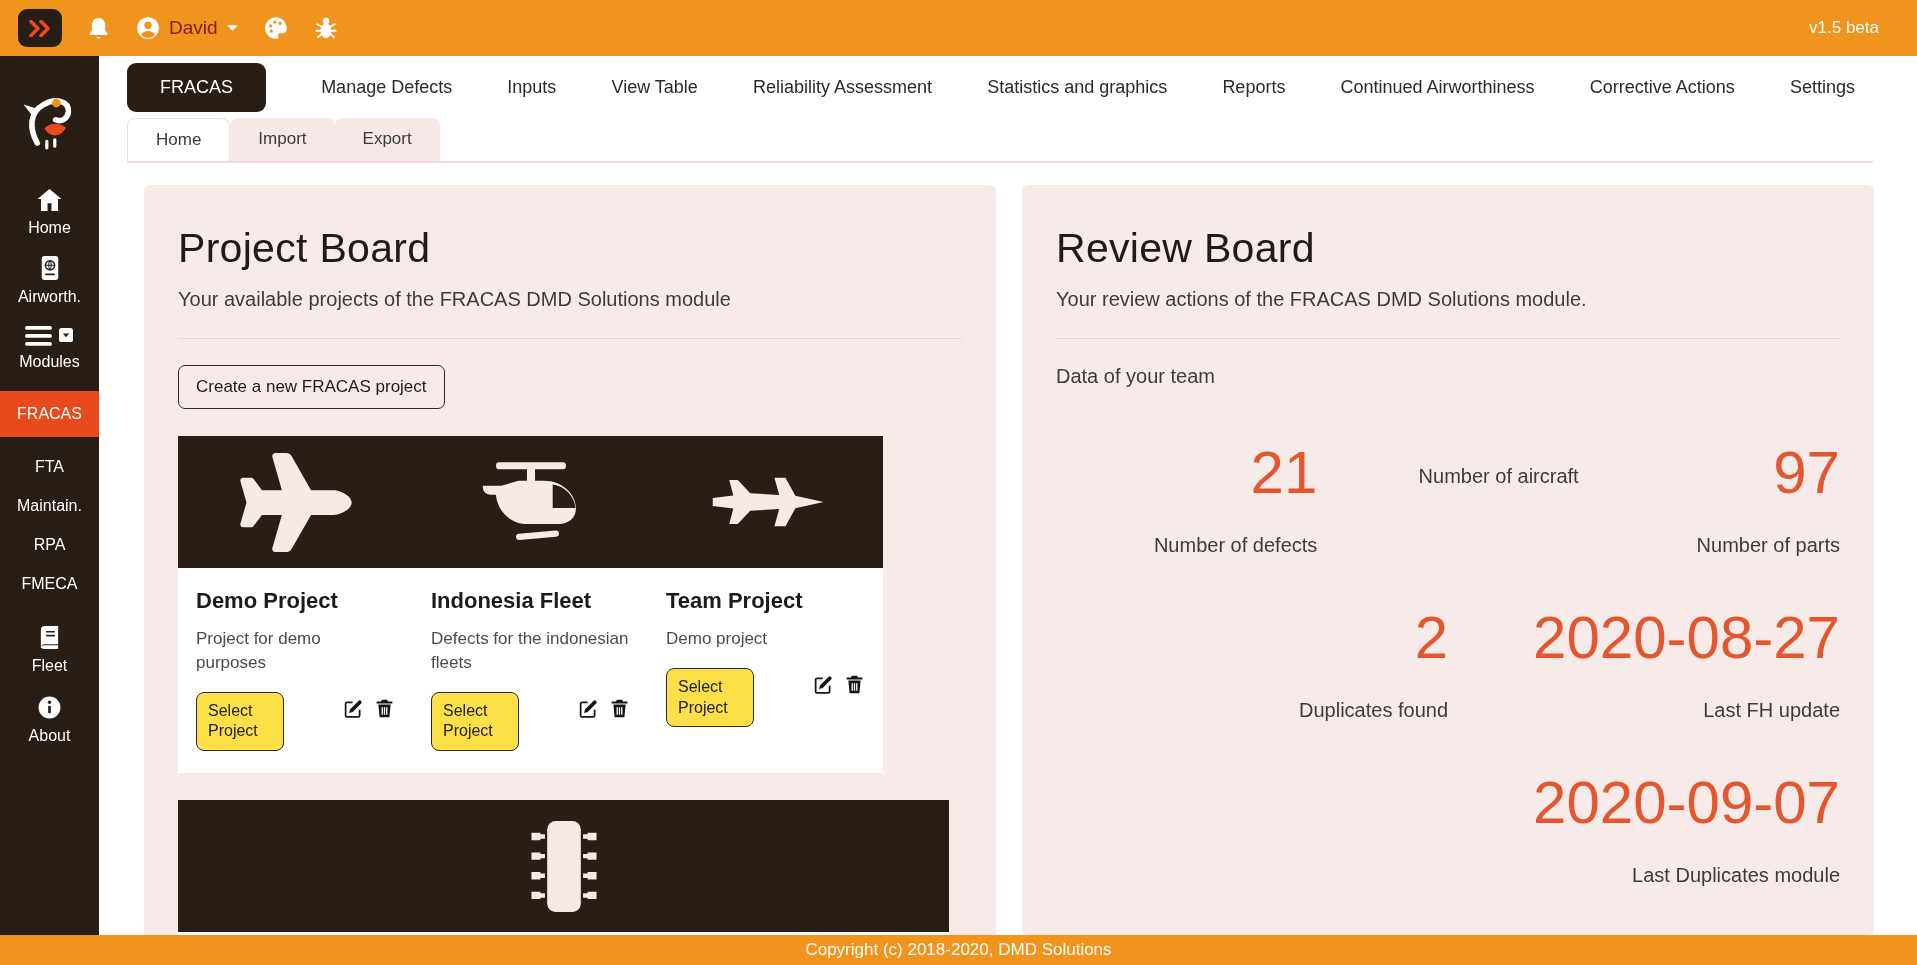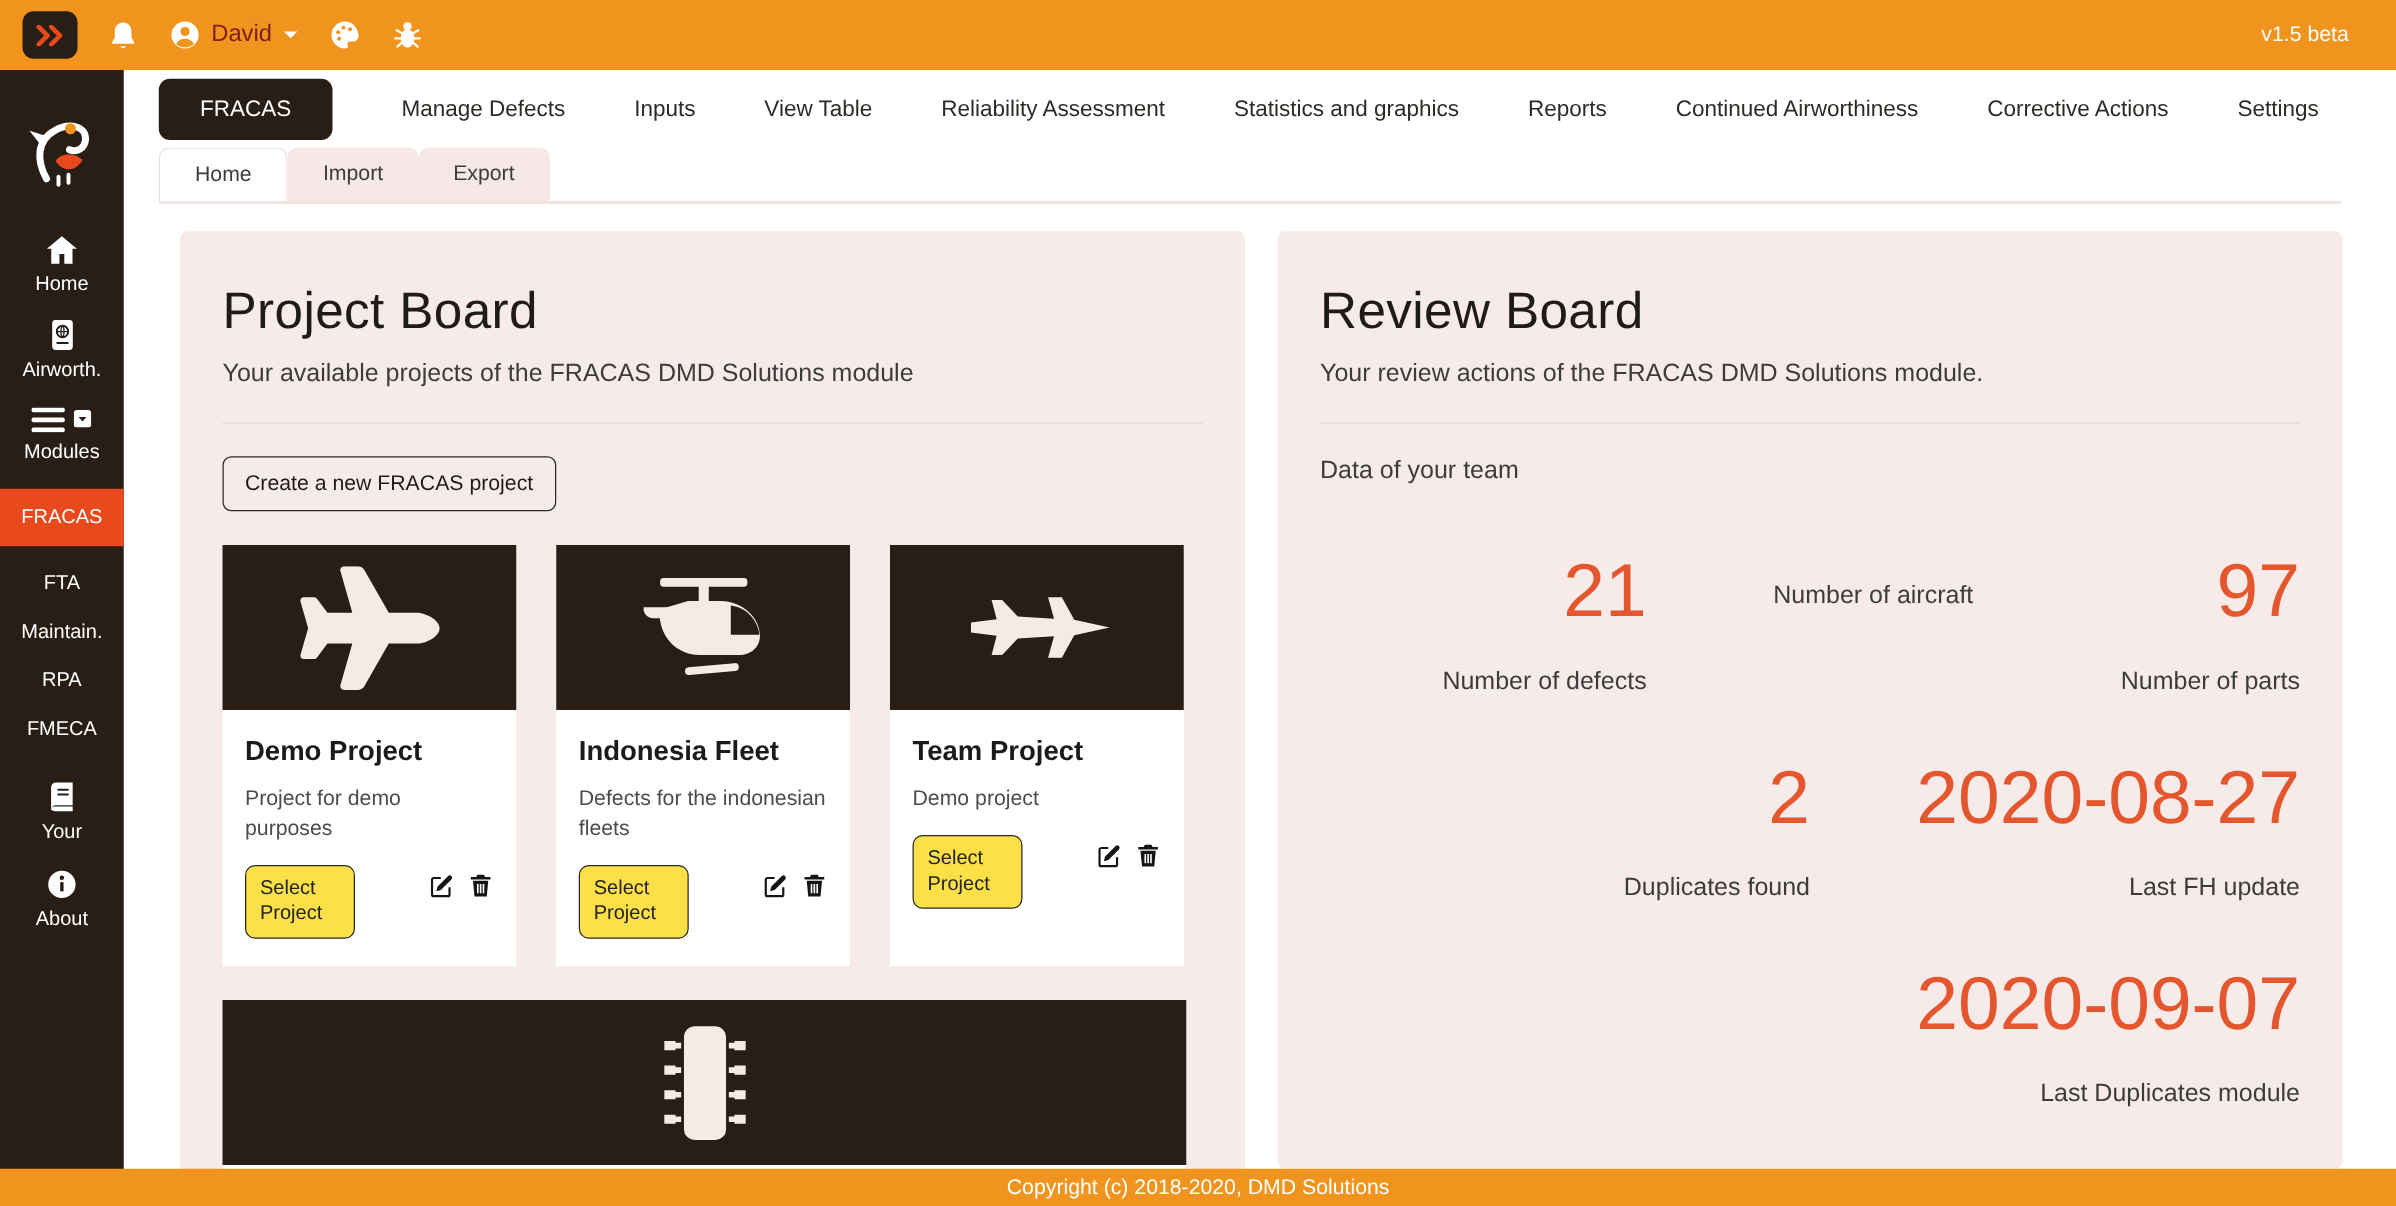--- a/index.html
+++ b/index.html
@@ -54,21 +54,21 @@
   .panel{position:absolute;top:129px;width:852px;background:var(--pink);border-radius:6px;padding:40px 34px 30px;}
   .panel-project{left:45px;height:990px;}
   .panel-review{left:923px;height:750px;}
   .panel-title{font-size:41px;color:#1f1b18;font-weight:500;letter-spacing:.3px;}
   .panel-sub{font-size:20px;color:#3c3c3c;margin-top:16px;}
   .panel-divider{border:none;border-top:1px solid var(--divider);margin:27px 0 26px;}
 
   .create-btn{background:transparent;border:1px solid #2b2b2b;border-radius:7px;
     padding:11px 17px;font-size:17px;color:#1f1b18;cursor:pointer;}
 
-  .cards{display:flex;gap:32px;margin-top:27px;}
+  .cards{display:flex;margin-top:27px;}
   .card{width:235px;background:#fff;}
   .card.wide{width:771px;}
   .wide-row{margin-top:27px;}
   .card-img{height:132px;background:var(--dark);display:flex;align-items:center;justify-content:center;}
   .card-body{padding:20px 18px 22px;}
   .card-name{font-size:22px;font-weight:600;color:#1b1b1b;}
   .card-desc{font-size:17px;color:#4c4c4c;margin-top:13px;line-height:1.4;}
   .card-actions{display:flex;justify-content:space-between;align-items:flex-start;margin-top:17px;}
   .select-btn{background:#fde047;border:1px solid #2b2b2b;border-radius:8px;padding:8px 11px;
     font-size:16px;color:#222;width:88px;text-align:left;line-height:1.3;cursor:pointer;}
@@ -199,21 +199,21 @@
   <div class="module-link">FMECA</div>
 
   <div class="side-item si-help">
     <span style="display:flex;">
       <svg width="23" height="25" viewBox="0 0 24 26">
           <path d="M7 1h14v19H7a4 4 0 0 0-4 4V5a4 4 0 0 1 4-4z" fill="#fff"></path>
           <path d="M3 24a3 3 0 0 1 3-3h15v4H6" fill="#fff"></path>
           <path d="M9 7h8M9 11h8" stroke="#281E16" stroke-width="1.7" stroke-linecap="round"></path>
         </svg>
     </span>
-    <span>Your</span>
+    <span>Fleet</span>
   </div>
 
   <div class="side-item si-about">
     <span style="display:flex;">
       <svg width="25" height="25" viewBox="0 0 24 24">
           <circle cx="12" cy="12" r="10.5" fill="#fff"></circle>
           <rect x="10.7" y="10.2" width="2.6" height="7.3" rx="1" fill="#281E16"></rect>
           <circle cx="12" cy="6.9" r="1.7" fill="#281E16"></circle>
         </svg>
     </span>

